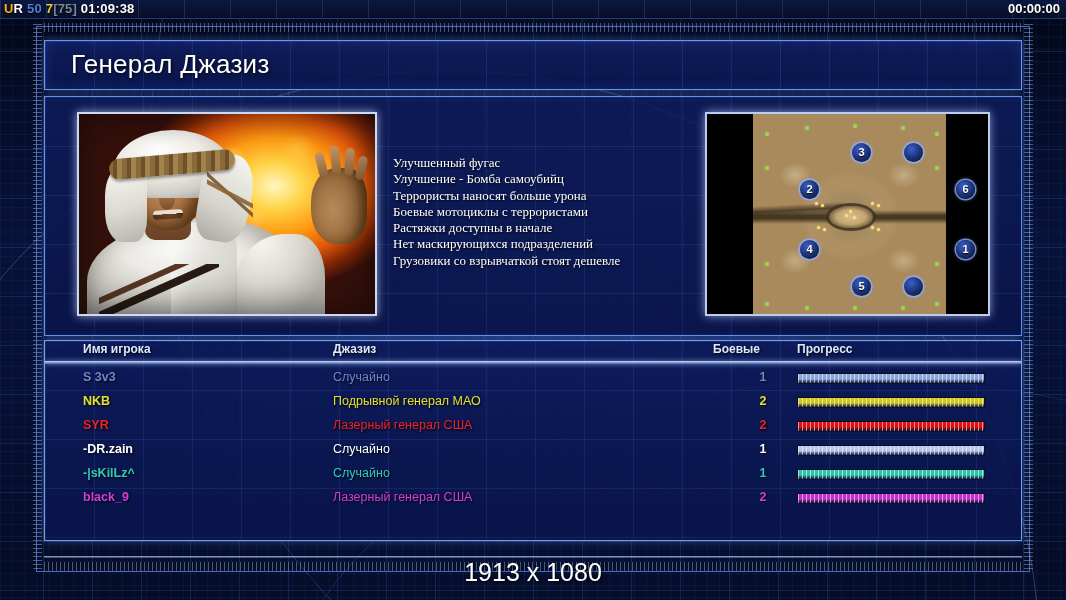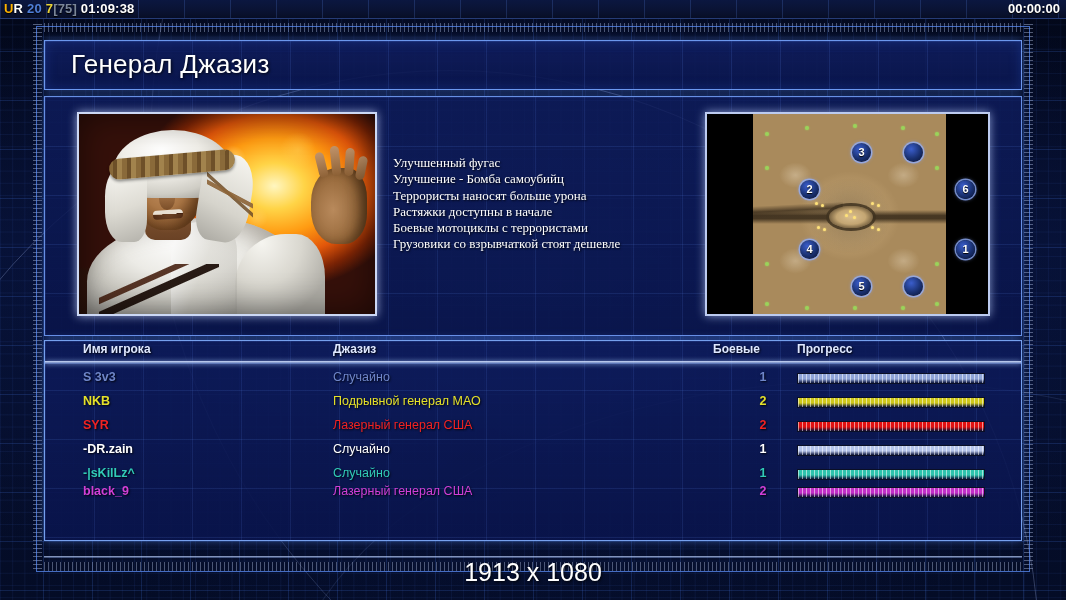--- a/index.html
+++ b/index.html
@@ -418,21 +418,21 @@
   <div id="grid2"></div>
   <div id="continents"></div>
   <div class="arc" id="arc1"></div>
   <div class="arc" id="arc2"></div>
   <div class="arc" id="arc3"></div>
 
   <div id="topbar">
     <div class="tickgrid"></div>
     <div id="topleft">
       <span style="color:#ffb300">U</span><span style="color:#ffffff">R</span>
-      <span style="color:#4f7fd8">20</span>
+      <span style="color:#4f7fd8">50</span>
       <span style="color:#e8d23a">7</span><span style="color:#7a8699">[75]</span>
       <span style="color:#ffffff">01:09:38</span>
     </div>
     <div id="topright">00:00:00</div>
   </div>
 
   <div class="ruler-h" id="ruler-top"></div>
   <div class="ruler-h" id="ruler-bottom"></div>
   <div class="ruler-v" id="ruler-left"></div>
   <div class="ruler-v" id="ruler-right"></div>
@@ -475,22 +475,23 @@
         <div class="pz finger" id="f4"></div>
         <div class="pz" id="rifle"></div>
         <div class="pz" id="portrait-vig"></div>
       </div>
     </div>
 
     <div id="desclist">
         <div>Улучшенный фугас</div>
         <div>Улучшение - Бомба самоубийц</div>
         <div>Террористы наносят больше урона</div>
+        <div>Боевые мотоциклы с террористами</div>
         <div>Растяжки доступны в начале</div>
-        <div>Боевые мотоциклы с террористами</div>
+        <div>Нет маскирующихся подразделений</div>
         <div>Грузовики со взрывчаткой стоят дешевле</div>
       </div>
 
     <div id="minimapwrap">
       <div id="minimap">
         <div id="mm-blotch"></div>
         <div id="mm-river"></div>
         <div id="mm-river2"></div>
         <div id="mm-eye"></div>
       <div class="mm-pos" style="left: 99px; top: 29px;">3</div>
@@ -588,21 +589,21 @@
           <div class="cell c-name" style="color: rgb(49, 203, 182);">-|sKilLz^</div>
           <div class="cell c-army" style="color: rgb(49, 203, 182);">Случайно</div>
           <div class="cell c-team" style="color: rgb(49, 203, 182);">1</div>
           <div class="c-prog">
             <div class="bar">
               <div class="bar-fill" style="background: linear-gradient(rgb(46, 195, 173) 0%, rgb(46, 195, 173) 55%, rgba(0, 0, 0, 0.35) 100%);"></div>
               <div class="bar-stripes"></div>
             </div>
           </div>
         </div>
-        <div class="prow" style="top: 140px;">
+        <div class="prow" style="top: 146px;">
           <div class="cell c-name" style="color: rgb(209, 63, 214);">black_9</div>
           <div class="cell c-army" style="color: rgb(209, 63, 214);">Лазерный генерал США</div>
           <div class="cell c-team" style="color: rgb(209, 63, 214);">2</div>
           <div class="c-prog">
             <div class="bar">
               <div class="bar-fill" style="background: linear-gradient(rgb(194, 47, 200) 0%, rgb(194, 47, 200) 55%, rgba(0, 0, 0, 0.35) 100%);"></div>
               <div class="bar-stripes"></div>
             </div>
           </div>
         </div>

